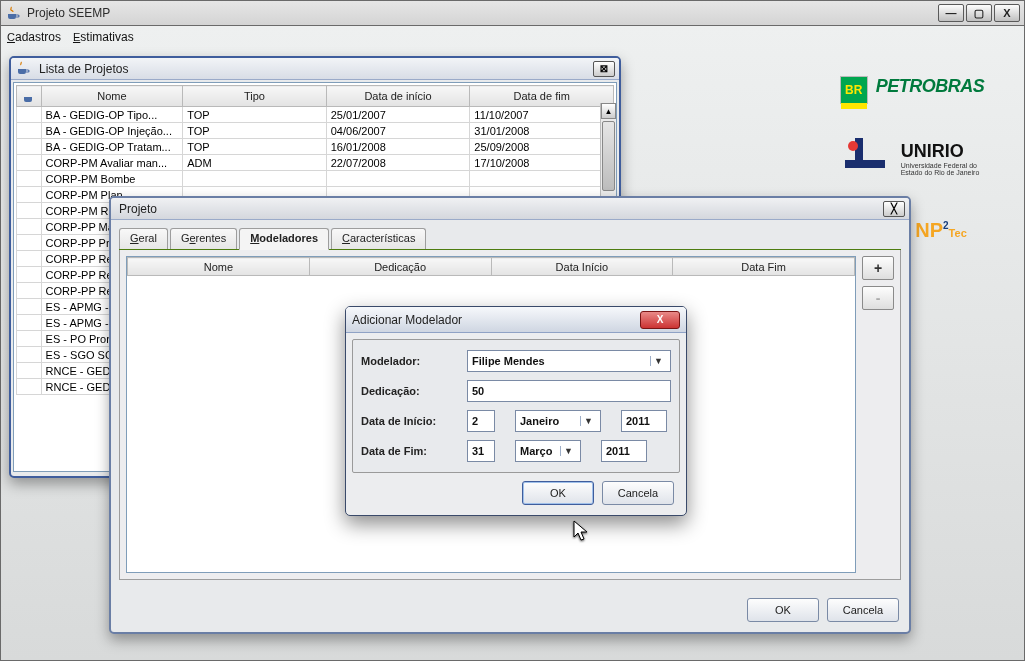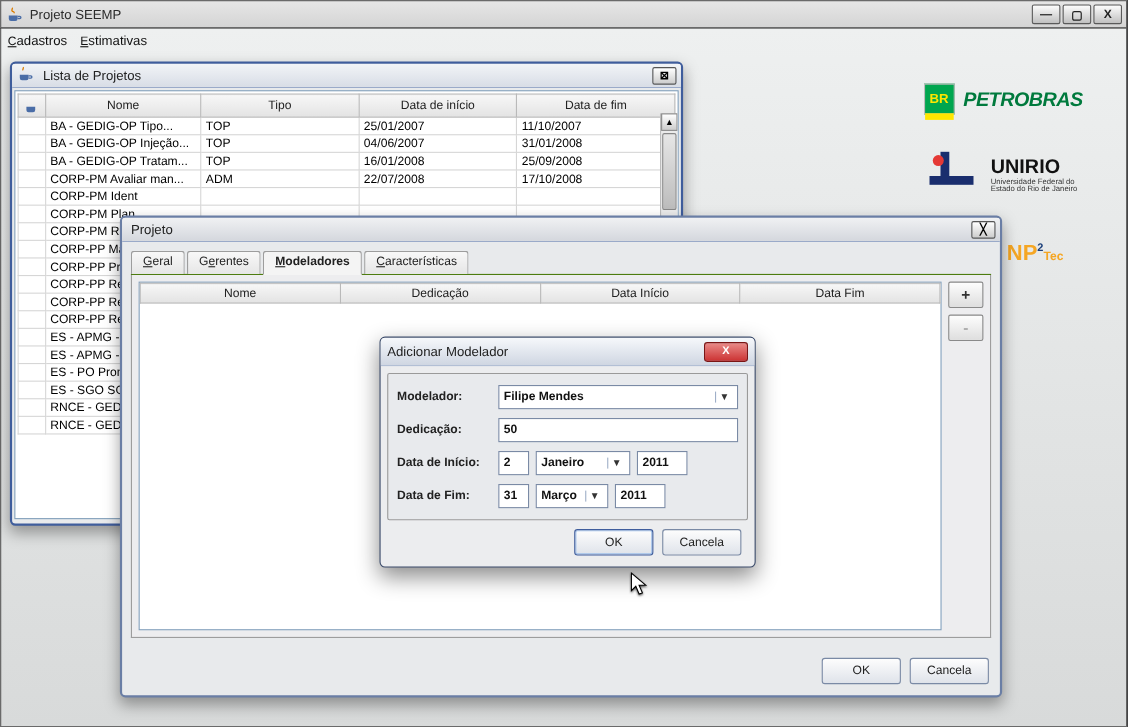--- a/index.html
+++ b/index.html
@@ -12,21 +12,21 @@
 .winbtn { width: 26px; height: 18px; margin-left: 2px; background: linear-gradient(#fdfdfd,#c0c0c0); border: 1px solid #5a5a5a; border-radius: 2px; display: inline-flex; align-items: center; justify-content: center; color: #222; font-weight: bold; font-size: 11px; cursor: pointer; }
 
 
 .appbody { position: relative; height: 635px; background: linear-gradient(#eef0f0,#d8dada); border: 1px solid #6a6a6a; border-top: none; }
 .menubar { height: 22px; display: flex; align-items: center; padding: 0 6px; gap: 12px; }
 .menubar span { color: #111; font-size: 12px; cursor: pointer; }
 .menubar span u { text-decoration: underline; }
 
 
 .logos { position: absolute; right: 12px; top: 50px; width: 200px; display: flex; flex-direction: column; gap: 34px; align-items: center; }
-.petrobras { display: flex; align-items: center; gap: 8px; }
+.petrobras { display: flex; gap: 8px; }
 .petrobras .box { width: 28px; height: 28px; background: #00a64f; display: flex; align-items: center; justify-content: center; color: #ffe600; font-weight: bold; font-size: 12px; border: 1px solid #bbb; position: relative; }
 .petrobras .box::after { content:""; position:absolute; bottom:-6px; left:0; right:0; height:6px; background:#ffe600; }
 .petrobras .txt { font-size: 18px; font-weight: bold; font-style: italic; color: #007a3d; letter-spacing: -0.5px; }
 .unirio { display: flex; align-items: center; gap: 16px; }
 .unirio .mark { width: 40px; height: 40px; position: relative; }
 .unirio .mark .t1 { position:absolute; left:10px; top:0; width:8px; height:22px; background:#1a2e6e; }
 .unirio .mark .t2 { position:absolute; left:0; top:22px; width:40px; height:8px; background:#1a2e6e; }
 .unirio .mark .dot { position:absolute; left:3px; top:3px; width:10px; height:10px; background:#e53935; border-radius:50%; }
 .unirio .txt { font-size: 18px; font-weight: bold; color: #111; }
 .unirio .sub { font-size: 7px; color: #333; line-height: 1; }
@@ -71,21 +71,21 @@
 .stdbtn { min-width:72px; height:24px; background:linear-gradient(#fdfdfd,#dfe3ea); border:1px solid #7a8aa5; border-radius:3px; cursor:pointer; color:#222; font-size:11px; padding: 0 12px; }
 .stdbtn.primary { border-color:#3f5d9c; box-shadow: 0 0 0 1px #9fc0ea inset; }
 
 
 .modal { position:absolute; left:344px; top:280px; width:342px; z-index:50; background:#ecedef; border:1px solid #3a4a6a; border-radius:5px; box-shadow:0 8px 20px rgba(0,0,0,.45); }
 .modal .mhdr { height:26px; background:linear-gradient(#f6f8fb,#cfd6e2); border-radius:4px 4px 0 0; display:flex; align-items:center; padding:0 6px; border-bottom:1px solid #8fa2c5; }
 .modal .mhdr .mtitle { flex:1; font-size:12px; color:#222; }
 .modal .mclose { width:40px; height:18px; background:linear-gradient(#e98a88,#c33); border:1px solid #7a1515; border-radius:3px; color:#fff; font-weight:bold; display:flex; align-items:center; justify-content:center; cursor:pointer; font-size:10px; }
 .modal .mbody { padding:6px; }
 .modal .fields { border:1px solid #9a9a9a; padding:10px 8px; border-radius:2px; background:#e8eaed; }
-.frow { display:flex; align-items:center; gap:6px; margin-bottom:8px; }
+.frow { display:flex; align-items:center; gap:20px; margin-bottom:8px; }
 .frow label { width:86px; font-weight:bold; color:#222; font-size:11px; }
 .txtinput, .sel { height:22px; border:1px solid #7a8aa5; background:#fff; padding:0 4px; font-size:11px; color:#111; font-weight:bold; }
 .sel { display:flex; align-items:center; justify-content:space-between; cursor:pointer; }
 .sel .arrow { width:16px; text-align:center; border-left:1px solid #9fafc8; color:#333; font-size:9px; }
 .modal .mfoot { display:flex; justify-content:flex-end; gap:8px; padding:8px 6px 4px; }
 .cursor { position:absolute; left:572px; top:494px; z-index:60; pointer-events:none; filter: drop-shadow(0 1px 1px rgba(0,0,0,.7)); }
 
 
 .javacup { width:16px; height:16px; display:inline-block; }
 </style>
@@ -192,21 +192,21 @@
             </tr>
             <tr>
               <td class="coljava"></td>
               <td>CORP-PM Avaliar man...</td>
               <td>ADM</td>
               <td>22/07/2008</td>
               <td>17/10/2008</td>
             </tr>
             <tr>
               <td class="coljava"></td>
-              <td>CORP-PM Ident</td>
+              <td>CORP-PM Bombe</td>
               <td></td>
               <td></td>
               <td></td>
             </tr>
             <tr>
               <td class="coljava"></td>
               <td>CORP-PM Plan</td>
               <td></td>
               <td></td>
               <td></td>

